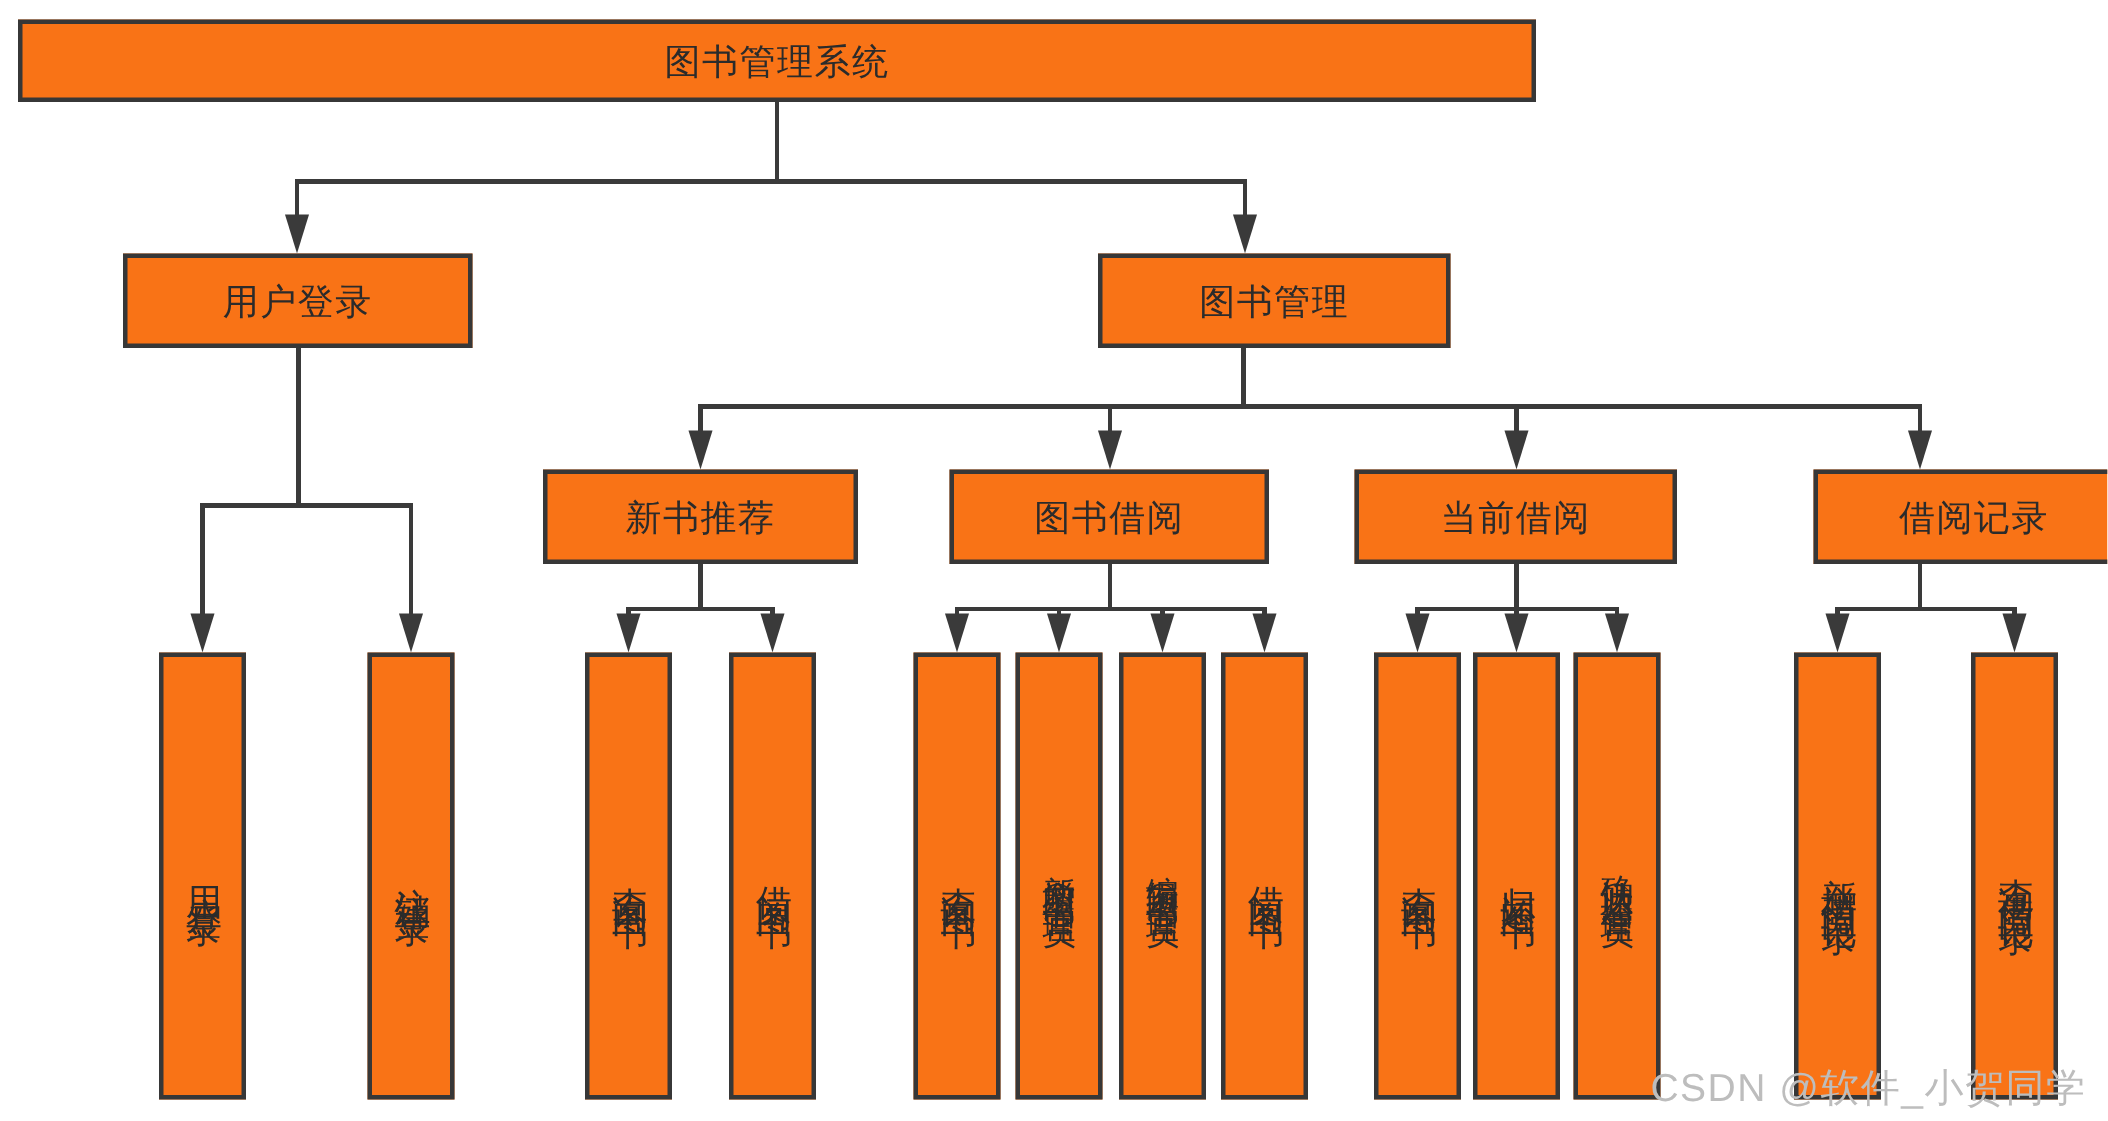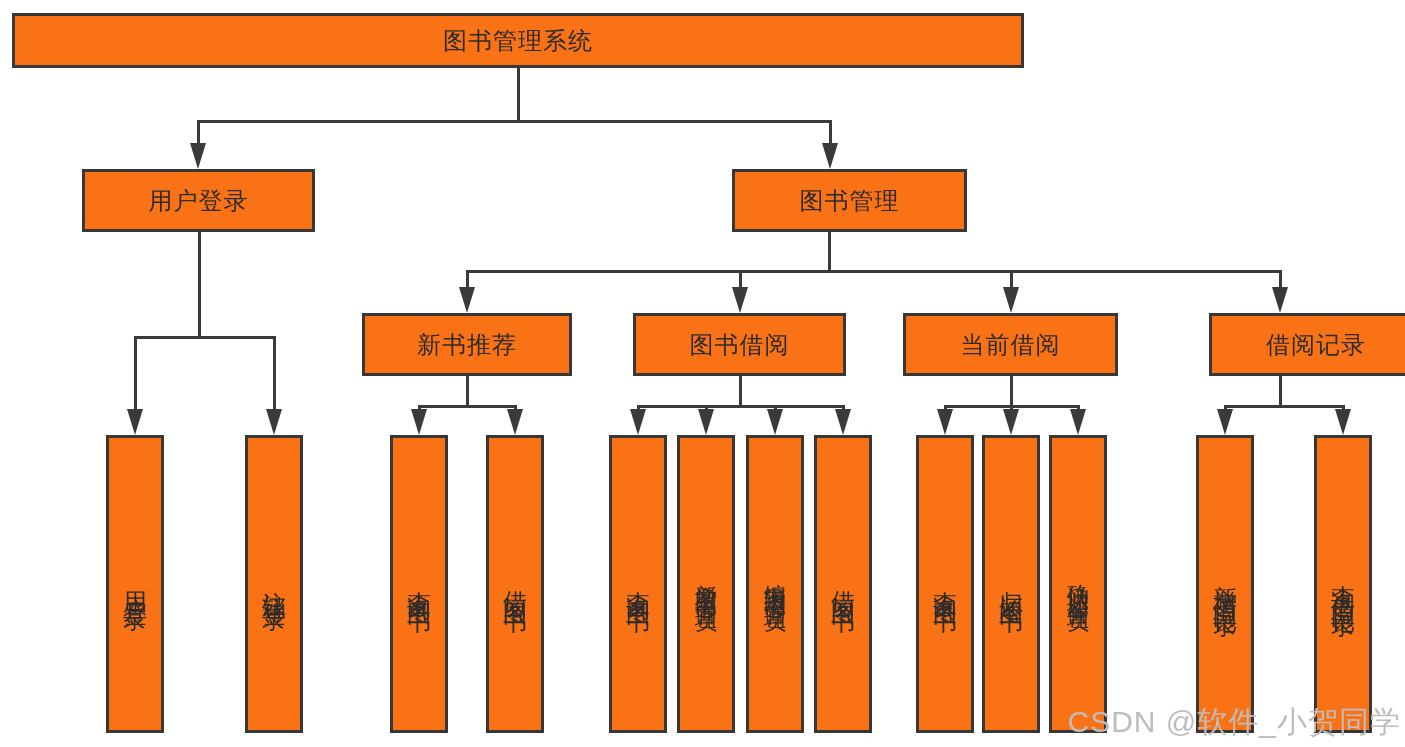--- a/index.html
+++ b/index.html
@@ -48,23 +48,23 @@
     letter-spacing: 4px;
   }
   .p1  { left: 106px; }  .p2  { left: 245px; }
   .p3  { left: 390px; }  .p4  { left: 486px; }
   .p5  { left: 609px; }  .p6  { left: 677px; }
   .p7  { left: 746px; }  .p8  { left: 814px; }
   .p9  { left: 916px; }  .p10 { left: 982px; } .p11 { left: 1049px; }
   .p12 { left: 1196px; } .p13 { left: 1314px; }
   #watermark {
     position: absolute;
-    right: 4px;
+    right: 14px;
     bottom: 4px;
-    font-size: 30px;
+    font-size: 26px;
     color: #bdbdbd;
     z-index: 3;
     letter-spacing: 1px;
   }
   line { stroke: #3a3a3a; stroke-width: 3; shape-rendering: crispEdges; }
   polygon { fill: #3a3a3a; }
 </style>
 </head>
 <body>
 

